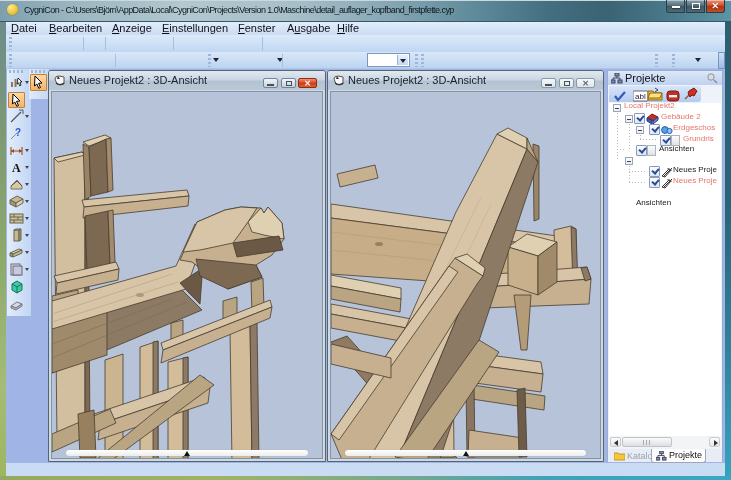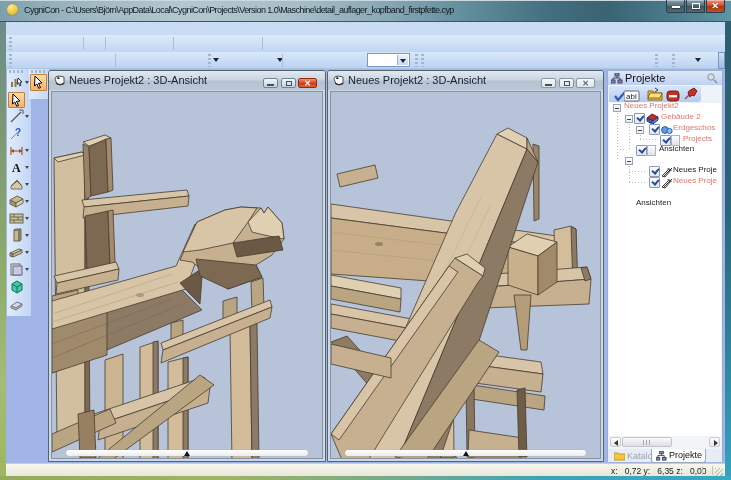--- a/index.html
+++ b/index.html
@@ -121,20 +121,29 @@
     <i></i>
   </div>
   <div class="abs capbtn cls">
     <i>✕</i>
   </div>
   <div class="abs" id="b-left"></div>
   <div class="abs" id="b-right"></div>
   <div class="abs" id="b-bottom"></div>
 
   <div class="abs" id="client">
+    <div class="abs" id="menubar">
+      <span class="mi" style="left:5px"><u>D</u>atei</span>
+      <span class="mi" style="left:43px"><u>B</u>earbeiten</span>
+      <span class="mi" style="left:106px"><u>A</u>nzeige</span>
+      <span class="mi" style="left:156px"><u>E</u>instellungen</span>
+      <span class="mi" style="left:232px"><u>F</u>enster</span>
+      <span class="mi" style="left:281px">A<u>u</u>sgabe</span>
+      <span class="mi" style="left:331px"><u>H</u>ilfe</span>
+    </div>
     <div class="abs" id="tb1">
       <div class="grip" style="left:3px;top:2px;height:13px;"></div>
 <span class="ic" style="left:3px;width:16px;">
         <svg width="16" height="15" viewBox="0 0 16 15">
           <path d="M4 2 h6 l3 3 v9 h-9 z" fill="#fff" stroke="#667"></path>
           <path d="M10 2 l3 3 h-3 z" fill="#dde" stroke="#667"></path>
           <path d="M2 1 l1.2 2.4 L1 5 l2.6-.2 L5 7 l.4-2.6 L8 3.6 5.6 2.8 5 0 3.6 2z" fill="#f8d040" stroke="#b88a10" stroke-width=".5"></path>
         </svg>
       </span>
 <span class="ic" style="left:21px;width:16px;">
@@ -722,59 +731,59 @@
           <span class="q" style="left:17px;top:1px;">Projekte</span>
           <span class="q" style="left:98px;top:1px;"><svg width="12" height="12" viewBox="0 0 12 12">
               <circle cx="5" cy="5" r="3.2" fill="#d8dde2" stroke="#8a939c"></circle>
               <path d="M8 8 L11 11" stroke="#8a939c" stroke-width="1.6"></path>
             </svg></span>
         </div>
         <div class="ptb">
           <span class="q" style="left:4px;top:2px;"><svg width="14" height="12" viewBox="0 0 14 12">
               <path d="M2 6 L5 10 L12 2" fill="none" stroke="#3858b8" stroke-width="2.2"></path>
             </svg></span>
-<span class="q" style="left:15px;top:2px;"><svg width="16" height="12" viewBox="0 0 16 12">
+<span class="q" style="left:24px;top:2px;"><svg width="16" height="12" viewBox="0 0 16 12">
               <rect x="0" y="1" width="15" height="10" rx="1" fill="#fff" stroke="#667"></rect>
               <text x="2" y="9" font-size="8" fill="#223">abl</text>
             </svg></span>
 <span class="q" style="left:38px;top:1px;"><svg width="16" height="14" viewBox="0 0 16 14">
               <path d="M1 4 h5 l1 2 h8 v7 h-14z" fill="#f0c040" stroke="#8a6a10"></path>
               <path d="M3 6 h12 l-2 5 h-12z" fill="#ffe080" stroke="#8a6a10"></path>
               <path d="M8 1 l3 2 -3 2" fill="none" stroke="#338"></path>
             </svg></span>
 <span class="q" style="left:57px;top:2px;"><svg width="14" height="12" viewBox="0 0 14 12">
               <rect x="1" y="1" width="12" height="10" rx="3" fill="#c03028" stroke="#801810"></rect>
               <rect x="3" y="5" width="8" height="2.4" fill="#f0f0f0"></rect>
             </svg></span>
 <span class="q" style="left:74px;top:1px;"><svg width="15" height="14" viewBox="0 0 15 14">
               <path d="M2 12 L7 7" stroke="#806040" stroke-width="1.4"></path>
               <path d="M6 4 l5-3 3 3 -3 5 -2-1 -2 2 -2-4z" fill="#c83028" stroke="#801810"></path>
             </svg></span>
         </div>
         <div class="tree">
           <span class="pm" style="left:4px;top:1px;"></span>
-<span class="trow red" style="left:15px;top:-2px;">Neues Projekt2</span>
+<span class="trow red" style="left:15px;top:-2px;">Local Projekt2</span>
 <span class="pm" style="left:16px;top:12px;"></span>
 <span class="cb" style="left:25px;top:10px;"></span>
 <span class="q" style="left:37px;top:10px;"><svg width="13" height="11" viewBox="0 0 13 11">
               <path d="M1 5 l5-4 6 3 -5 4z" fill="#c03028" stroke="#801810"></path>
               <path d="M1 5 v3 l5 3 v-4z" fill="#3858c0" stroke="#223a80"></path>
               <path d="M7 8 l5-4 v3 l-5 4z" fill="#6888d8" stroke="#223a80"></path>
             </svg></span>
 <span class="trow red" style="left:52px;top:9px;">Gebäude 2</span>
 <span class="pm" style="left:27px;top:23px;"></span>
 <span class="cb" style="left:40px;top:21px;"></span>
 <span class="q" style="left:52px;top:22px;"><svg width="12" height="10" viewBox="0 0 12 10">
               <circle cx="4" cy="5" r="3.4" fill="#58a0e8" stroke="#2860a8"></circle>
               <circle cx="8.5" cy="6" r="2.6" fill="#90c4f0" stroke="#2860a8"></circle>
             </svg></span>
 <span class="trow red" style="left:64px;top:20px;">Erdgeschos</span>
 <span class="cb" style="left:51px;top:32px;"></span>
 <span class="tpage" style="left:62px;top:32px;"></span>
-<span class="trow red" style="left:74px;top:31px;">Projects</span>
+<span class="trow red" style="left:74px;top:31px;">Grundris</span>
 <span class="cb" style="left:27px;top:42px;"></span>
 <span class="tpage" style="left:38px;top:42px;"></span>
 <span class="trow blk" style="left:50px;top:41px;">Ansichten</span>
 <span class="pm" style="left:16px;top:54px;"></span>
 <span class="trow blk" style="left:27px;top:51px;margin-top:44px;">Ansichten</span>
 <span class="cb" style="left:40px;top:63px;"></span>
 <span class="q" style="left:52px;top:64px;"><svg width="12" height="11" viewBox="0 0 12 11">
               <path d="M1 9 L8 2 l2 1 -6 7z" fill="#fff" stroke="#333"></path>
               <path d="M7 1 l4 2 -1 1 -4-2z" fill="#555"></path>
               <path d="M2 10 l9-9" stroke="#333" fill="none"></path>
@@ -811,19 +820,13 @@
                 <rect x="4" y="0" width="4" height="3" fill="#7a8ac8" stroke="#445"></rect>
                 <rect x="0" y="7" width="4" height="3" fill="#7a8ac8" stroke="#445"></rect>
                 <rect x="7" y="7" width="4" height="3" fill="#7a8ac8" stroke="#445"></rect>
                 <path d="M6 3 V5 M2 7 V5 H9 V7" stroke="#445" fill="none"></path>
               </svg></span>
             <span class="q" style="left:17px;top:1px;color:#111;">Projekte</span>
           </div>
         </div>
       </div>
     </div>
-    <div class="abs" id="statusbar">
-      <span style="position:absolute;left:605px;top:2px;">x:&nbsp;&nbsp;&nbsp;0,72 y:&nbsp;&nbsp;&nbsp;6,35 z:&nbsp;&nbsp;&nbsp;0,00</span>
-      <span style="position:absolute;left:696px;top:2px;width:1px;height:9px;background:#c8c5b2;"></span>
-      <span style="position:absolute;left:706px;top:2px;width:1px;height:9px;background:#c8c5b2;"></span>
-      <span style="position:absolute;right:2px;top:4px;width:8px;height:8px;background:repeating-linear-gradient(135deg,#b8b5a2 0 1px,transparent 1px 3px);"></span>
-    </div>
   </div>
 
 </body></html>

